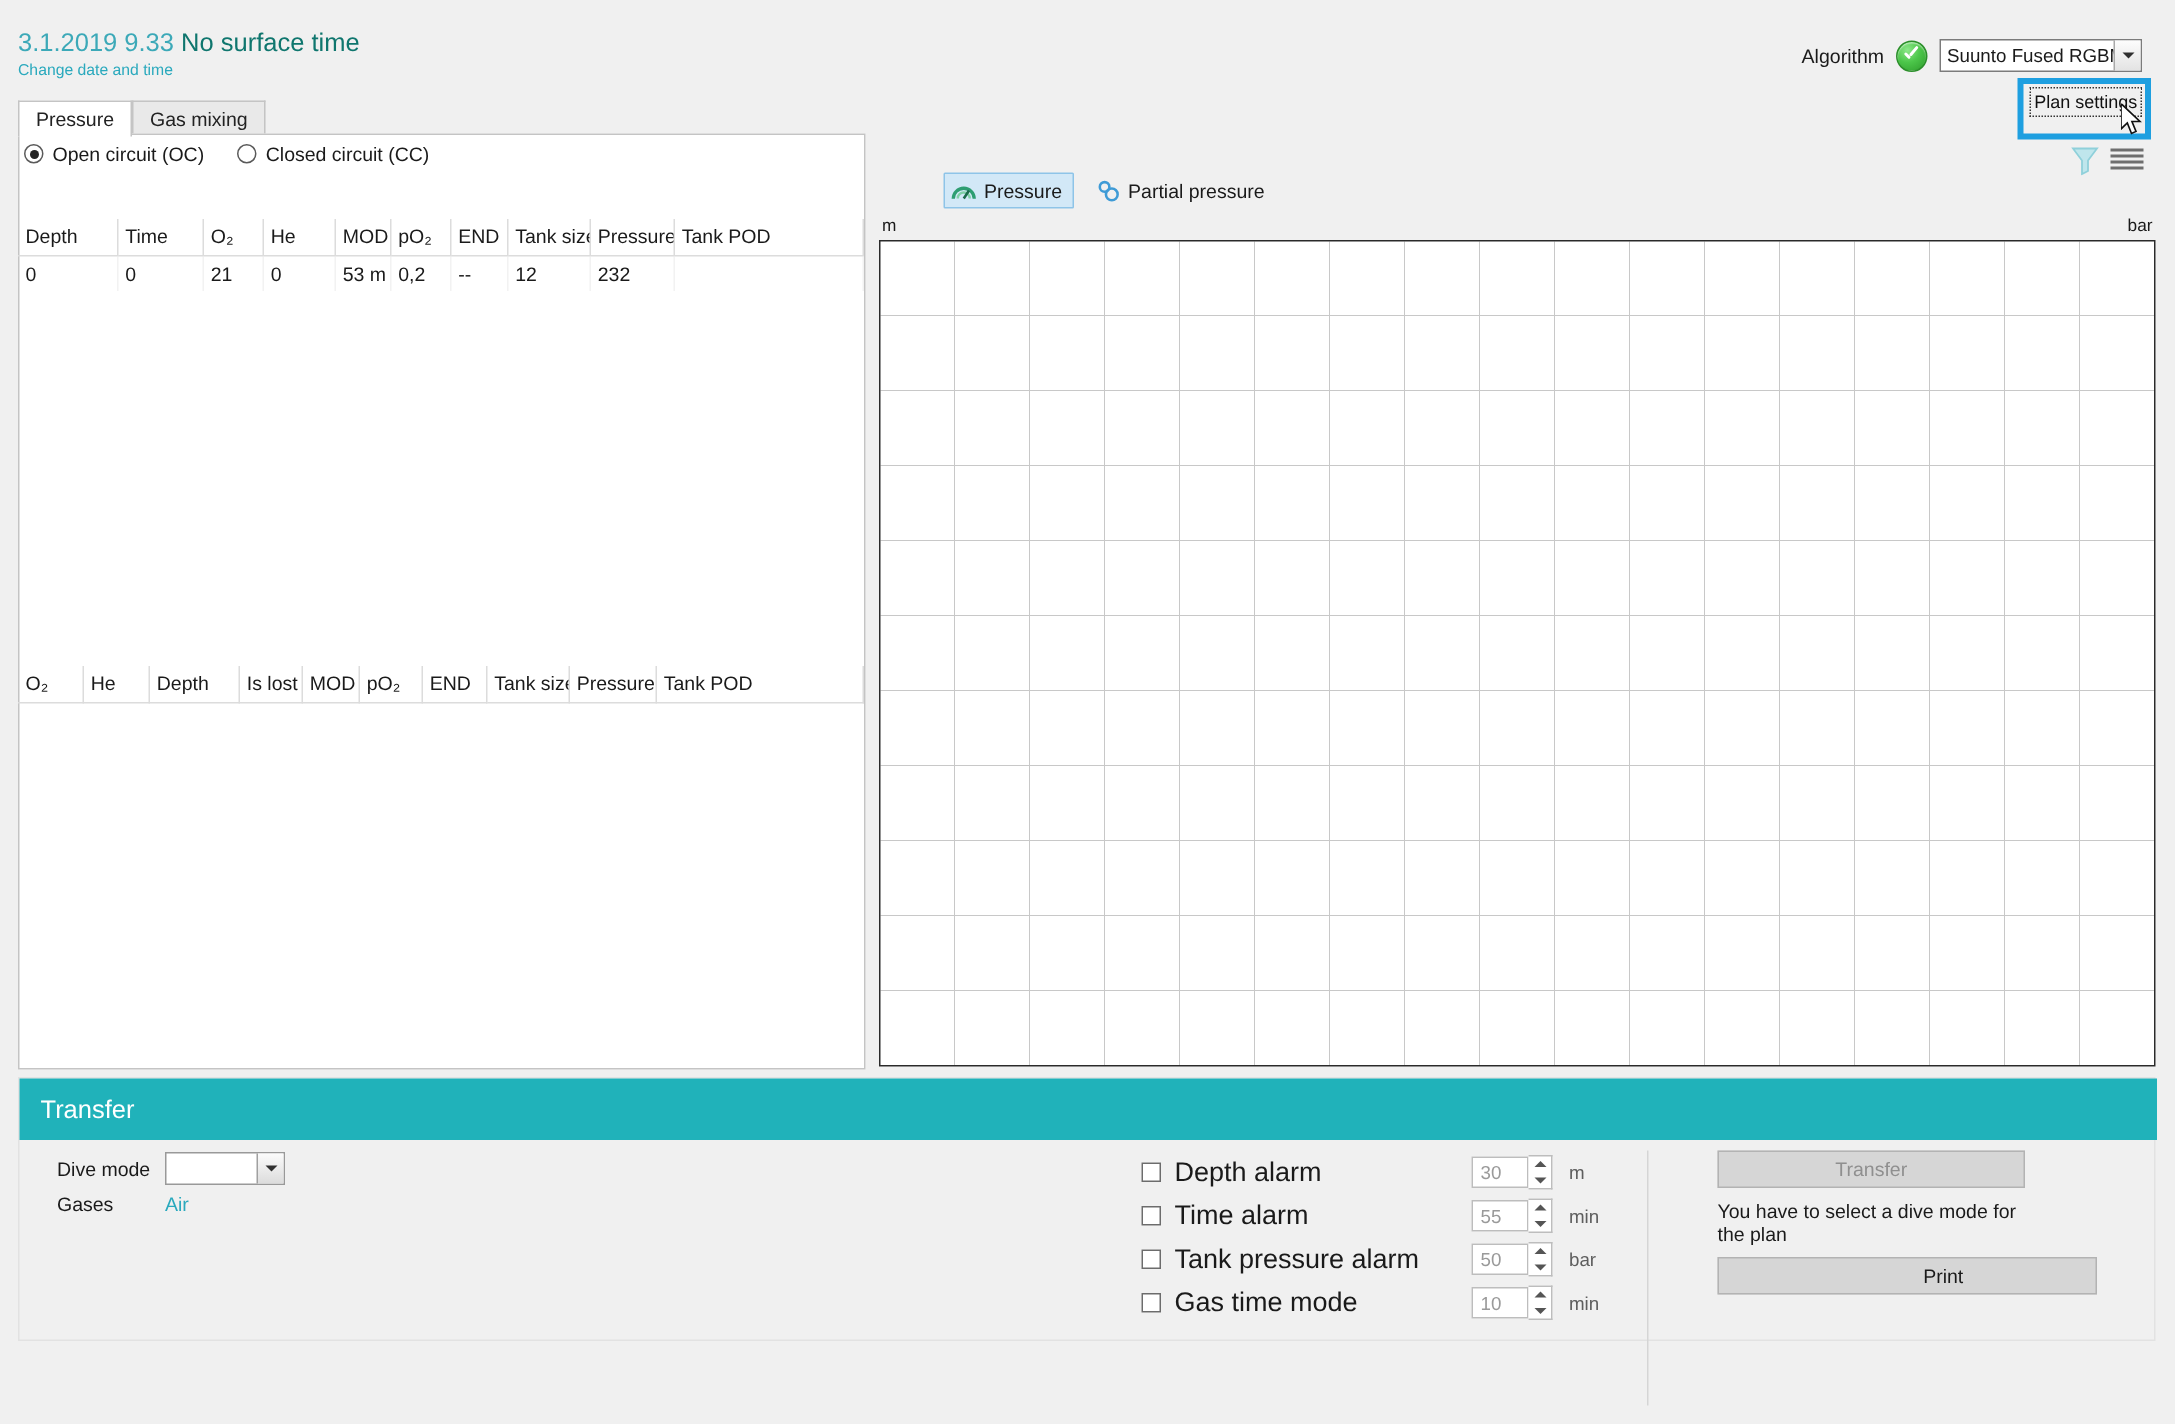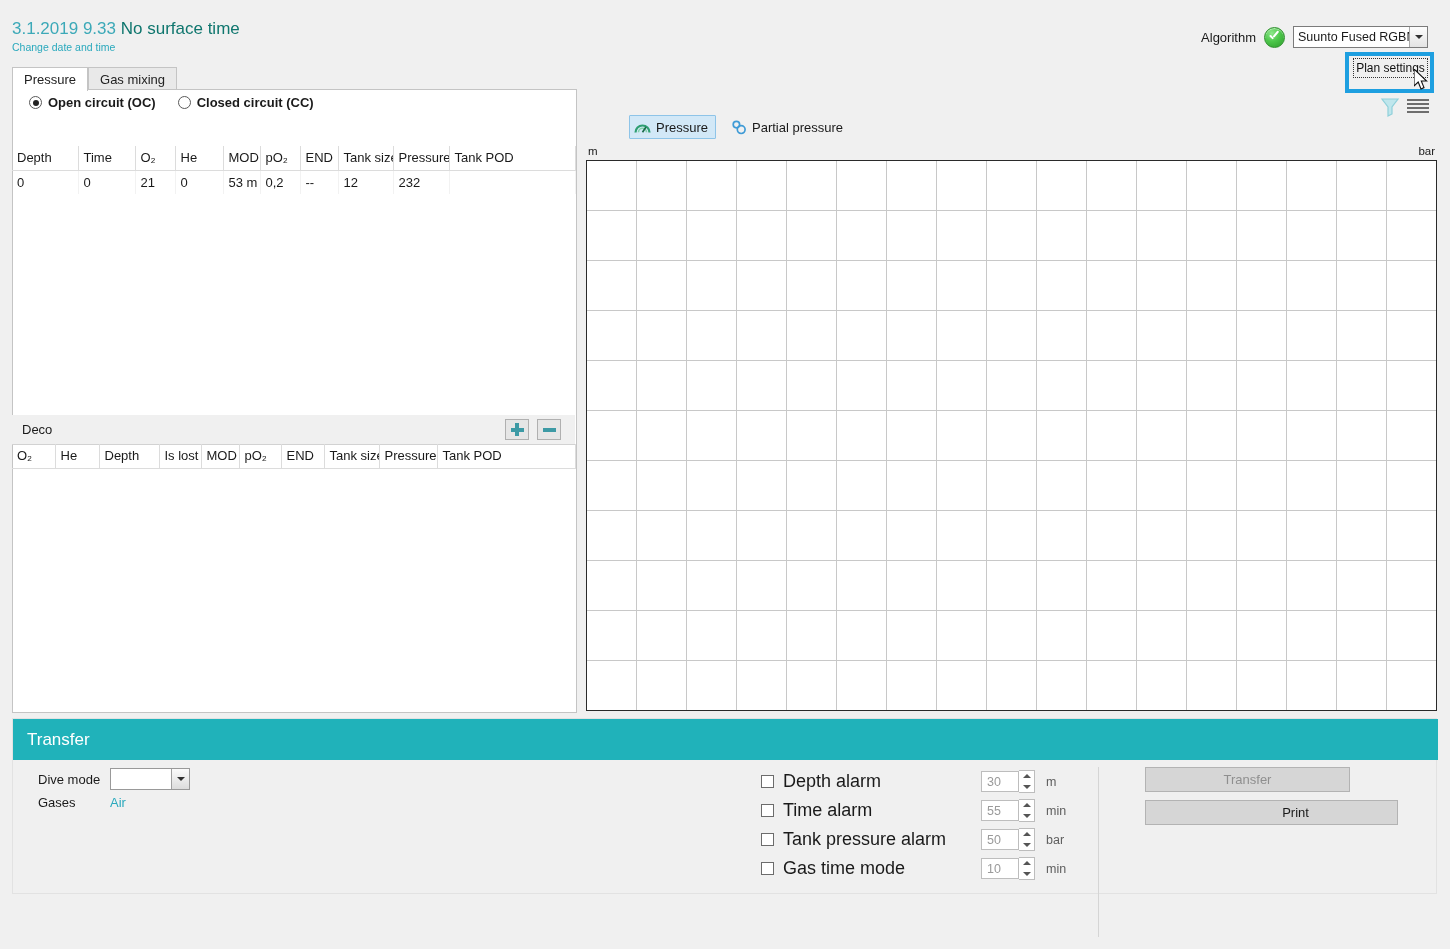--- a/index.html
+++ b/index.html
@@ -164,21 +164,21 @@
   <polygon points="0,0 0,17 4.2,13 7,20 10,18.6 7.3,12 12.6,12" fill="#fff" stroke="#111" stroke-width="1.1"></polygon>
 </svg>
 
 <div class="abs" id="tabbar">
   <div class="tab active">Pressure</div>
   <div class="tab">Gas mixing</div>
 </div>
 
 <div class="abs" id="left-panel">
 
-  <div class="abs" id="circuit-row" style="left:16px;top:5px;font-weight:bold;">
+  <div class="abs" id="circuit-row" style="left:3px;top:5px;">
     <label class="radio-wrap">
       <span class="radio sel"></span>
       <span>Open circuit (OC)</span>
     </label>
     <label class="radio-wrap">
       <span class="radio"></span>
       <span>Closed circuit (CC)</span>
     </label>
   </div>
 
@@ -219,31 +219,20 @@
       <td>53 m</td>
       <td>0,2</td>
       <td>--</td>
       <td>12</td>
       <td>232</td>
       <td></td>
     </tr>
       </tbody>
   </table>
 
-  <div class="section-bar" style="left:-1px;top:325px;width:563px;">
-    <span class="sec-title">Deco</span>
-    <span class="pm-group">
-      <span class="pm-btn">
-          <span class="plus-glyph"></span>
-        </span>
-      <span class="pm-btn">
-          <span class="minus-glyph"></span>
-        </span>
-    </span>
-  </div>
 
   <table class="grid abs" id="deco-table" style="left:-1px;top:354px;width:563px;">
     <colgroup>
       <col style="width:43px">
         <col style="width:44px">
         <col style="width:60px">
         <col style="width:42px">
       <col style="width:38px">
         <col style="width:42px">
         <col style="width:43px">
@@ -362,15 +351,16 @@
           <i class="dn"></i>
         </span>
       <span class="unit">min</span>
     </div>
   </div>
 
   <div id="transfer-divider"></div>
 
   <div id="action-col">
     <div class="wide-btn disabled">Transfer</div>
+    <div id="transfer-hint">You have to select a dive mode for the plan</div>
     <div class="wide-btn" id="print-button">Print</div>
   </div>
 </div>
 
 </body></html>

